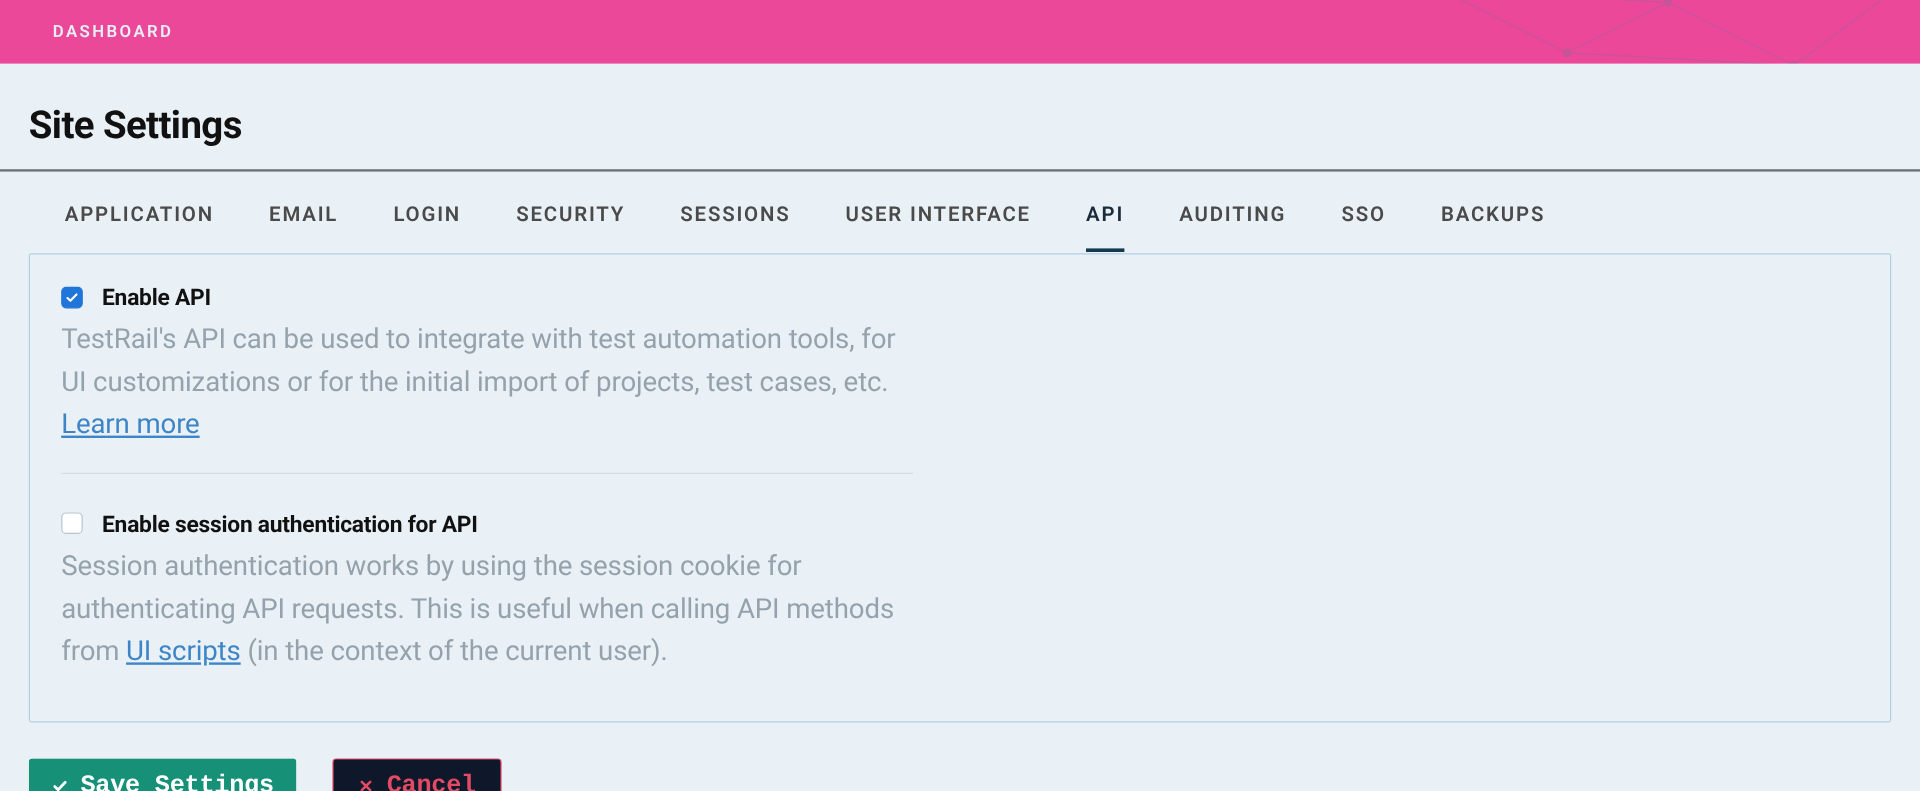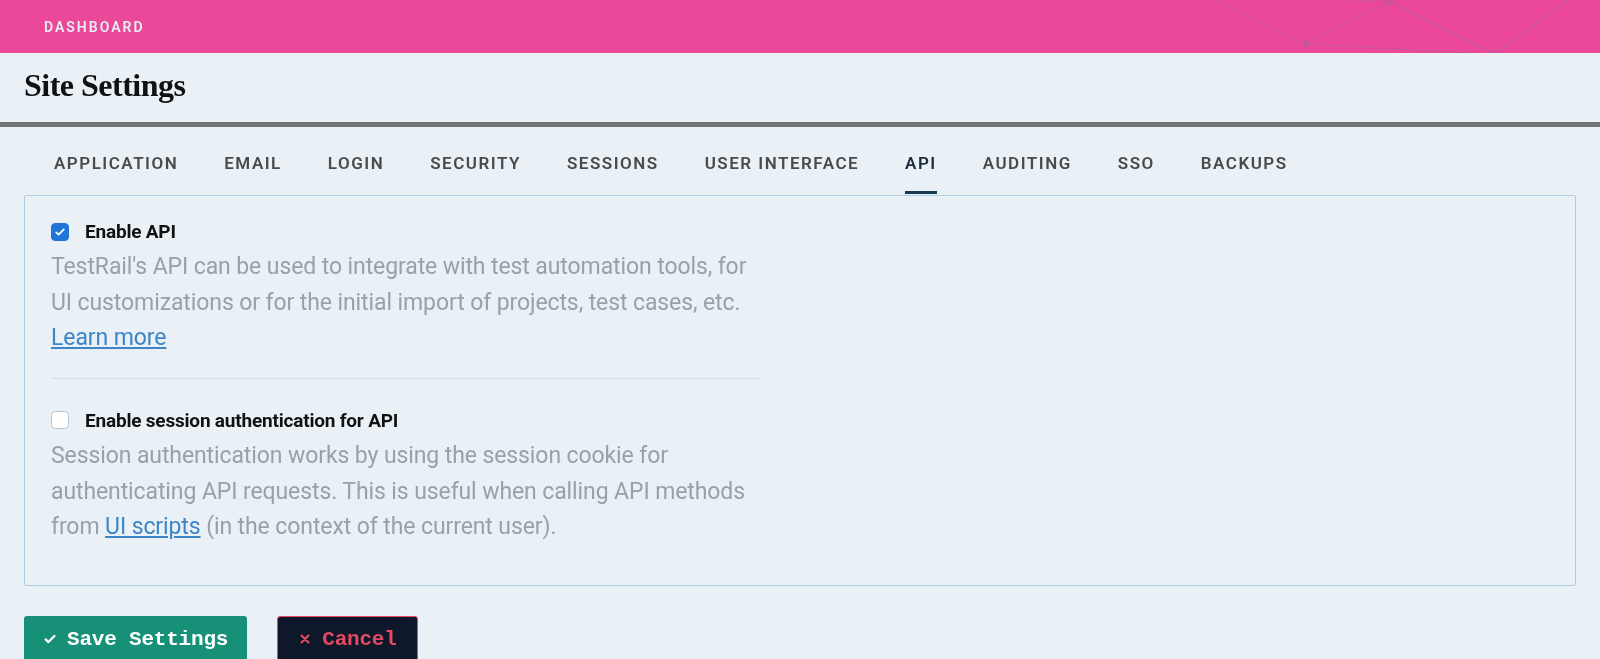--- a/index.html
+++ b/index.html
@@ -27,23 +27,22 @@
     pointer-events: none;
   }
   .topbar-link {
     color: #e6eef5;
     letter-spacing: 2px;
     font-size: 14px;
     font-weight: 600;
     text-decoration: none;
   }
   .page-header {
-    padding: 14px 24px 18px 24px;
-    border-bottom: 5px solid #737373;
-    font-family: Liberation Serif, serif;
+    padding: 32px 24px 18px 24px;
+    border-bottom: 2px solid #737373;
   }
   .page-title {
     font-size: 32px;
     font-weight: 700;
     margin: 0;
     letter-spacing: -0.5px;
   }
   .content {
     padding: 0 24px 40px 24px;
   }

